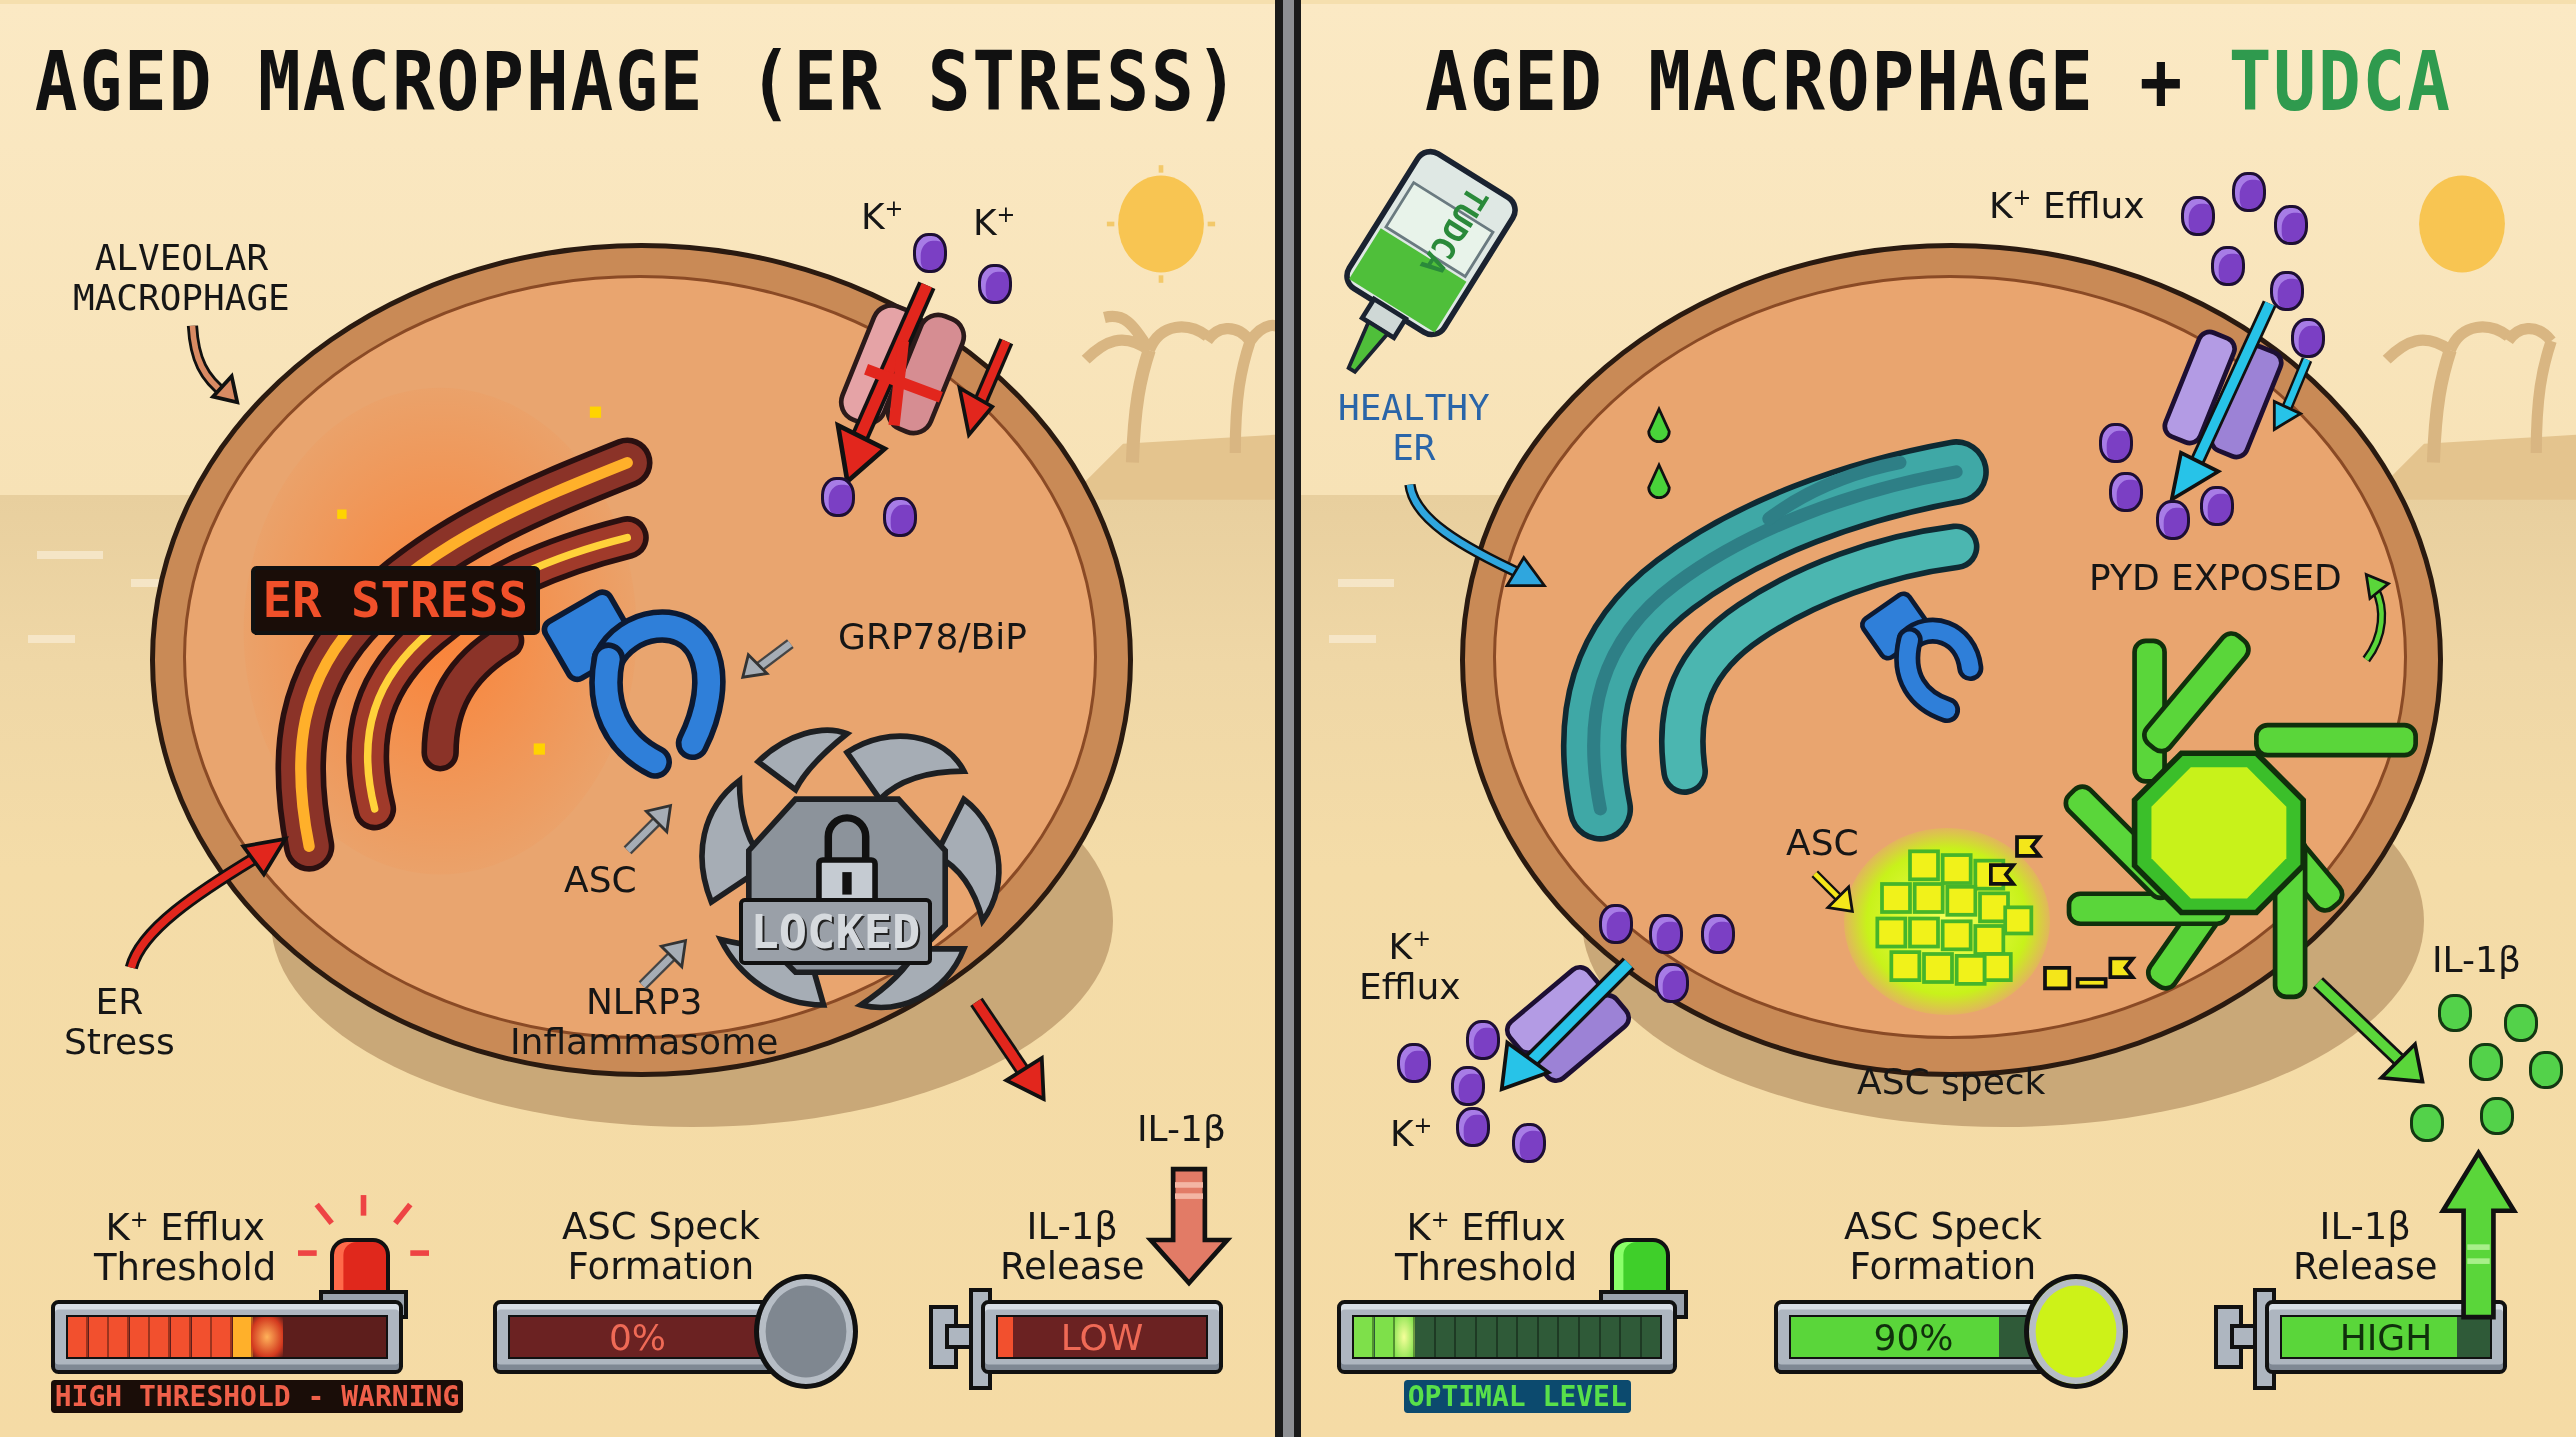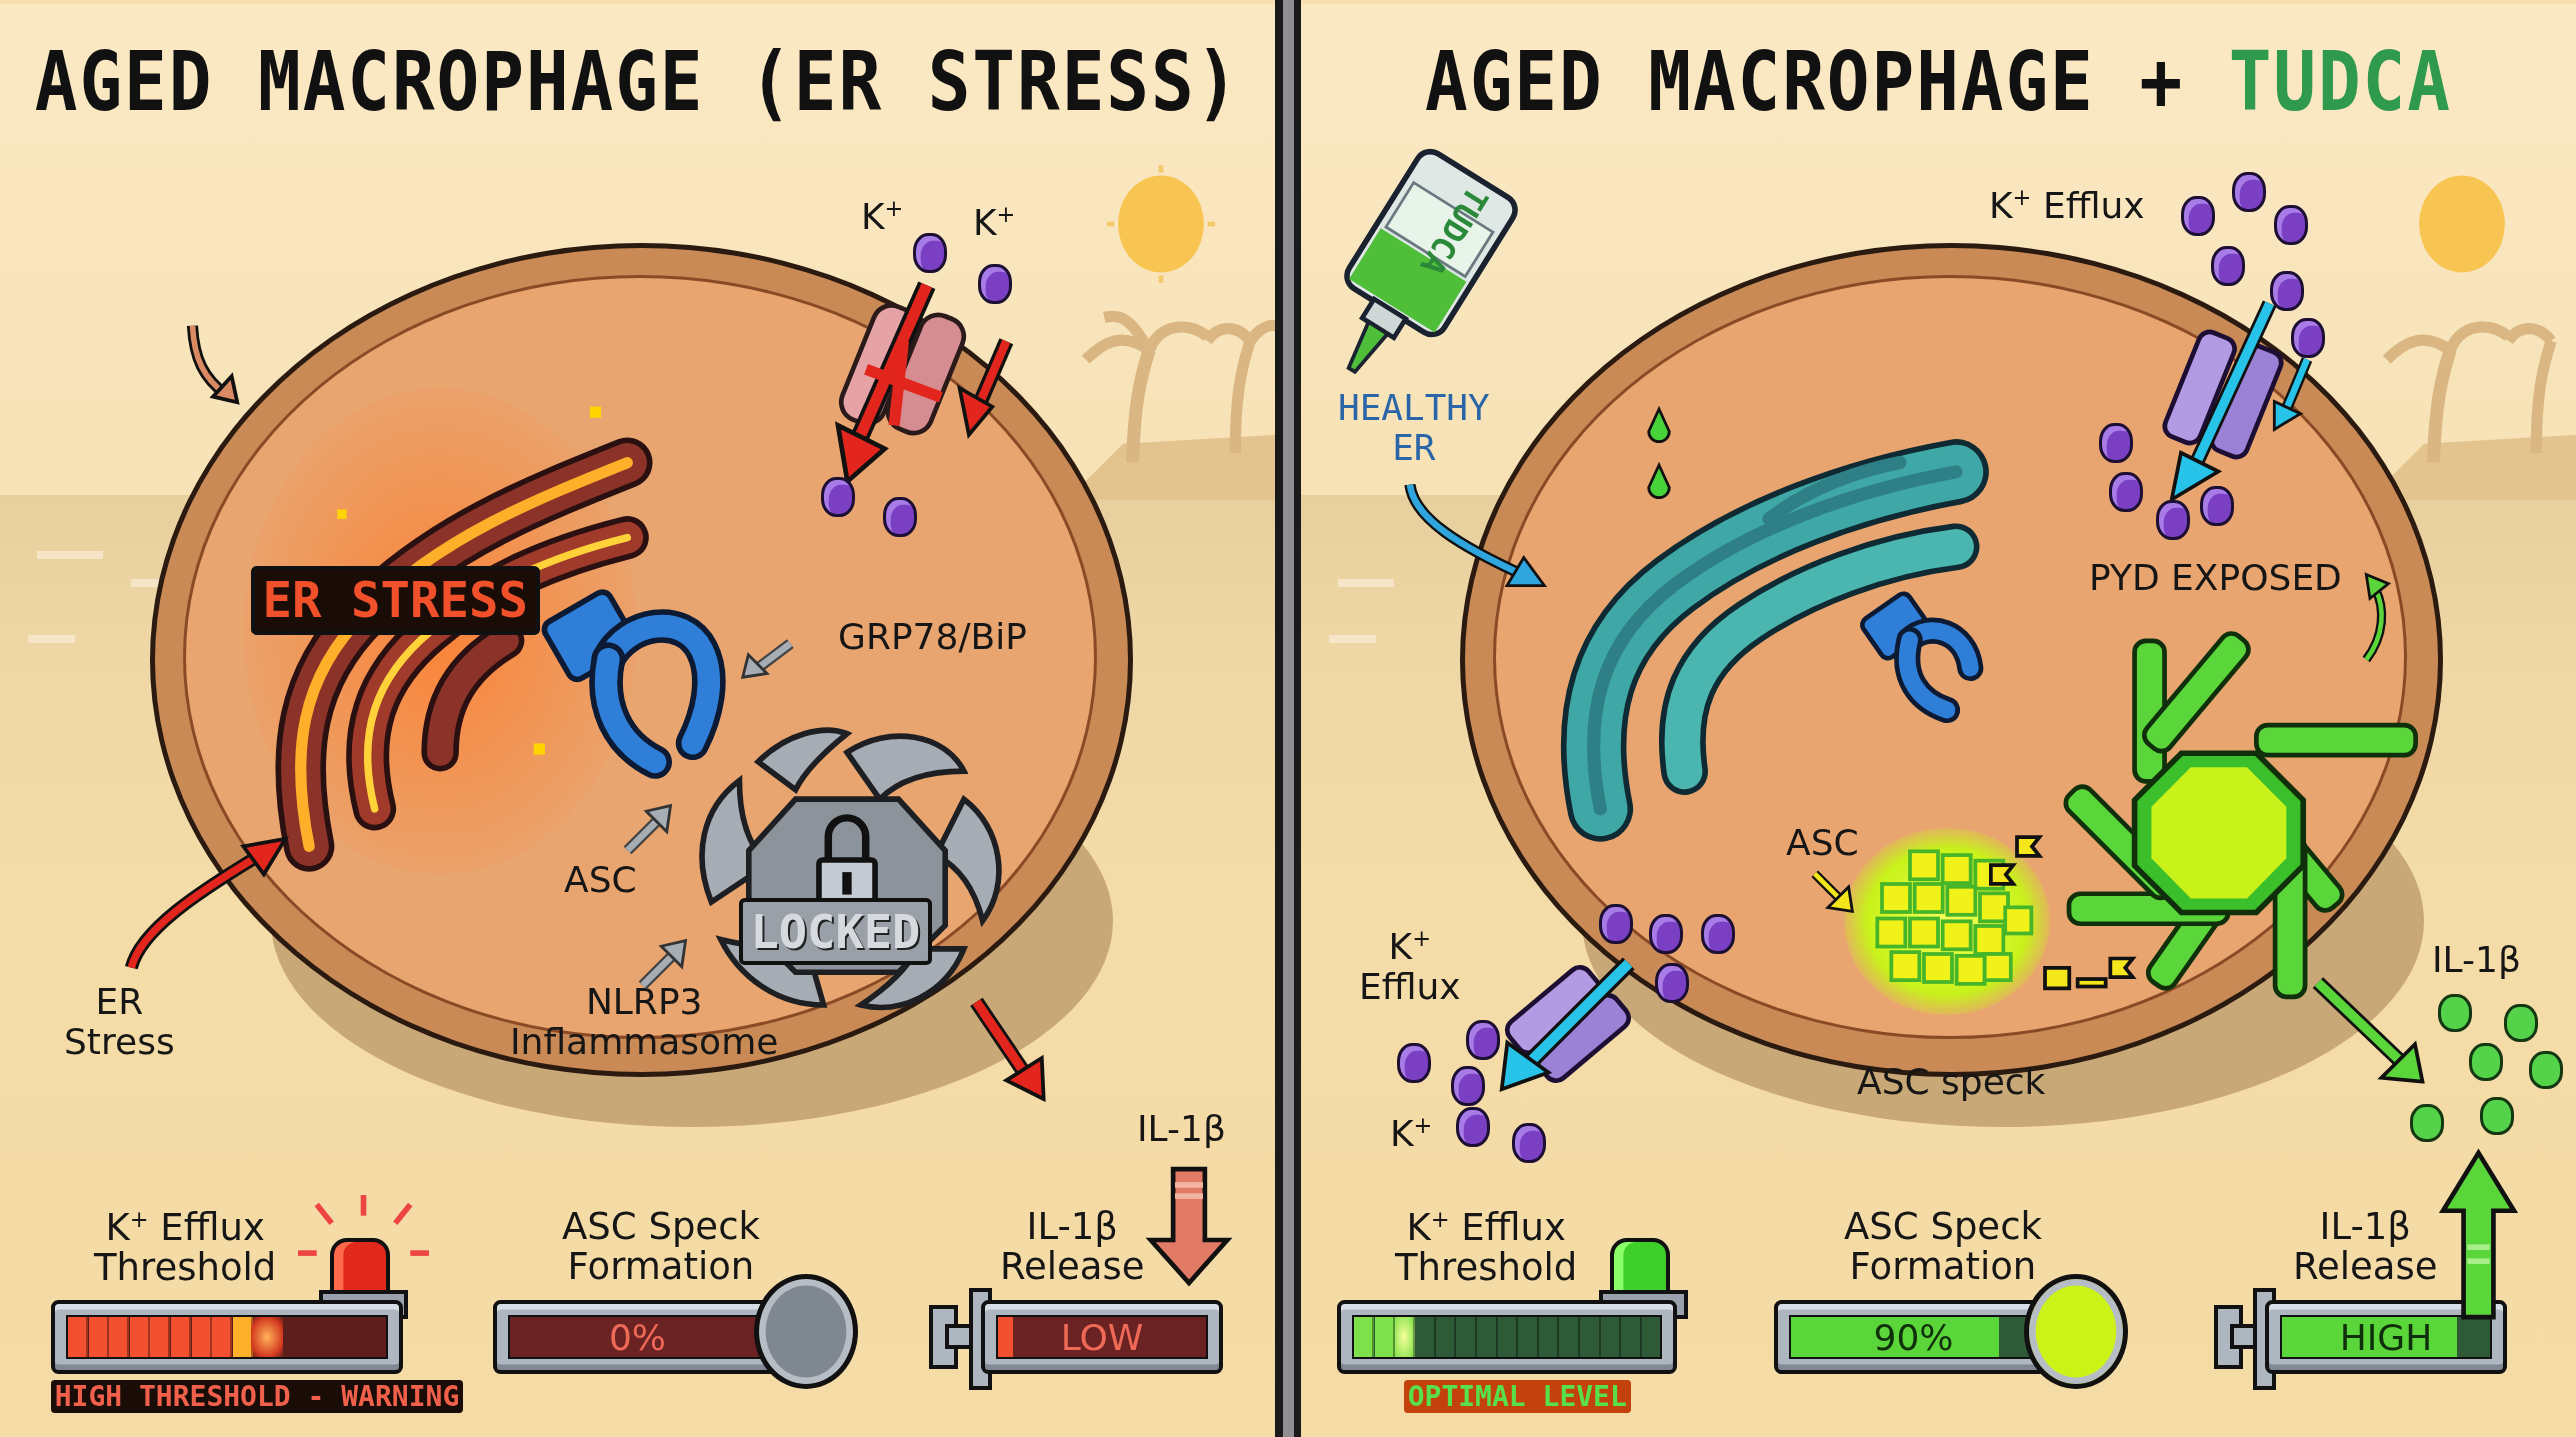--- a/index.html
+++ b/index.html
@@ -138,20 +138,24 @@
     </svg>
 
     <div class="ion" style="left:913px;top:229px;"></div>
     <div class="ion" style="left:978px;top:260px;"></div>
     <div class="ion" style="left:821px;top:473px;"></div>
     <div class="ion" style="left:883px;top:493px;"></div>
 
     <div class="lbl" style="left:861px;top:192px;"><span>K</span><sup>+</sup></div>
     <div class="lbl" style="left:973px;top:198px;"><span>K</span><sup>+</sup></div>
 
+    <div class="lbl mono" style="left:73px;top:234px;font-size:36px;">
+        <div>ALVEOLAR</div>
+        <div>MACROPHAGE</div>
+      </div>
     <svg style="left:185px;top:318px;" width="56" height="84" viewBox="0 0 60 90">
         <path d="M8,4 C10,40 20,60 44,78" fill="none" stroke="#111" stroke-width="12"></path>
         <path d="M8,4 C10,40 20,60 44,78" fill="none" stroke="#d98a63" stroke-width="6"></path>
         <polygon points="30,80 56,86 50,58" fill="#d98a63" stroke="#111" stroke-width="4"></polygon>
       </svg>
 
     <div class="lbl" style="left:791px;top:613px;margin-left:47px;">GRP78/BiP</div>
     <svg style="left:739px;top:632px;" width="56" height="47" viewBox="0 0 60 50">
         <path d="M55,8 L15,38" stroke="#444" stroke-width="12"></path>
         <path d="M55,8 L15,38" stroke="#a6adb5" stroke-width="7"></path>
@@ -456,21 +460,21 @@
           <div class="seg" style="left:124px;"></div>
           <div class="seg" style="left:144px;"></div>
           <div class="seg" style="left:165px;"></div>
           <div class="seg" style="left:185px;"></div>
           <div class="seg" style="left:206px;"></div>
           <div class="seg" style="left:227px;"></div>
           <div class="seg" style="left:247px;"></div>
           <div class="seg" style="left:268px;"></div>
       </div>
     </div>
-    <div class="status" style="left:103px;top:1376px;background:#c2410c;color:#58e04a;">OPTIMAL LEVEL</div>
+    <div class="status" style="left:103px;top:1376px;background:#0c4a6e;color:#58e04a;">OPTIMAL LEVEL</div>
 
     <div class="gauge-title" style="left:543px;top:1203px;">
       <div>ASC Speck</div>
       <div>Formation</div>
     </div>
     <div class="bar" style="left:473px;top:1296px;width:271px;">
       <div class="track" style="background:linear-gradient(90deg,#5ad63a 0,#5ad63a 85%,#2f5a38 85%);">
         <div class="val" style="color:#10300c;text-align:center;">90%</div>
       </div>
     </div>

